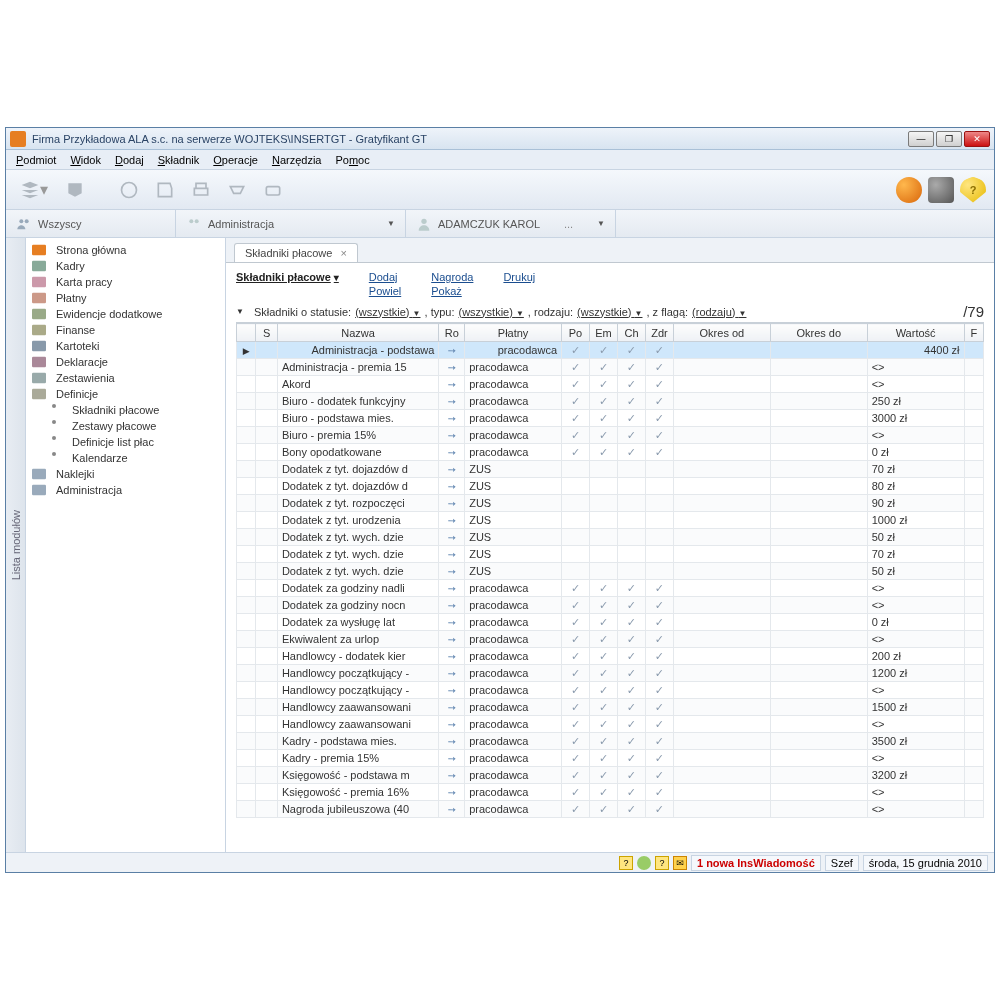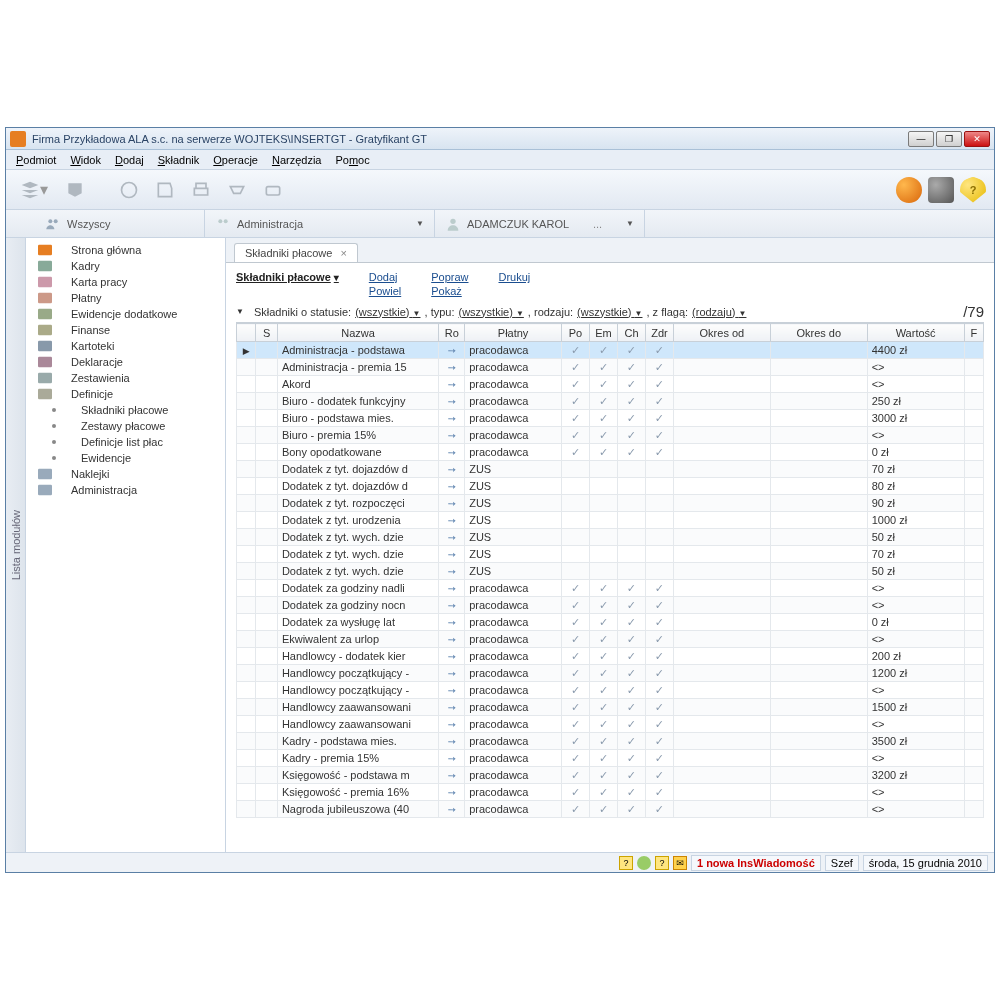--- a/index.html
+++ b/index.html
@@ -17,33 +17,33 @@
 .menubar span { padding:2px 6px; cursor:pointer; }
 .menubar span u { text-decoration:underline; }
 
 .toolbar { height:40px; background:linear-gradient(#f5f8fc,#e2e9f2); border-bottom:1px solid #c8d4e2; display:flex; align-items:center; padding:0 8px; gap:6px; }
 .tbtn { width:30px; height:30px; border:1px solid transparent; border-radius:4px; display:flex; align-items:center; justify-content:center; cursor:pointer; color:#999; font-size:16px; }
 .tbtn svg { width:20px; height:20px; fill:#b0b8c0; }
 .tbtn.drop { width:40px; }
 .tbright { margin-left:auto; display:flex; gap:6px; }
 .tbright .orb { width:26px; height:26px; border-radius:50%; }
 
-.infobar { height:28px; background:linear-gradient(#f2f5f9,#e4eaf1); border-bottom:1px solid #c8d4e2; display:flex; align-items:stretch;padding-left:29px; }
+.infobar { height:28px; background:linear-gradient(#f2f5f9,#e4eaf1); border-bottom:1px solid #c8d4e2; display:flex; align-items:stretch; }
 .infocell { display:flex; align-items:center; padding:0 10px; border-right:1px solid #c8d4e2; color:#555; gap:6px; cursor:pointer; }
 .infocell.first { width:170px; }
 .infocell .ic { width:16px; height:16px; }
 .dropcaret { font-size:8px; color:#555; margin-left:auto; }
 
 .body { flex:1; display:flex; overflow:hidden; }
 
 .sidebar-tab { width:20px; background:linear-gradient(90deg,#e8edf3,#dde4ec); border-right:1px solid #c8d4e2; display:flex; align-items:center; justify-content:center; }
 .sidebar-tab span { writing-mode:vertical-rl; transform:rotate(180deg); color:#667; }
 
 .nav { width:200px; background:#fff; border-right:1px solid #c8d4e2; overflow-y:auto; padding:4px 0; }
-.nav-item { display:flex; align-items:center; padding:2px 12px; gap:19px; cursor:pointer; color:#333; }
+.nav-item { display:flex; align-items:flex-start; padding:2px 6px; gap:10px; cursor:pointer; color:#333; }
 .nav-item .ni-icon { width:14px; height:12px; flex-shrink:0; }
 .nav-sub { padding-left:26px; }
 .nav-sub .bullet { width:4px; height:4px; background:#888; border-radius:50%; margin-right:6px; }
 
 .main { flex:1; display:flex; flex-direction:column; background:#fff; overflow:hidden; }
 .tabstrip { height:24px; display:flex; align-items:flex-end; padding:0 8px; background:#eef2f7; }
 .tab { background:#fff; border:1px solid #c0c8d0; border-bottom:none; border-radius:3px 3px 0 0; padding:3px 10px; display:flex; align-items:center; gap:8px; font-size:11px; color:#444; }
 .tab .x { color:#888; cursor:pointer; font-size:11px; }
 
 .content { flex:1; background:#fff; border-top:1px solid #c0c8d0; padding:8px 10px 0; display:flex; flex-direction:column; overflow:hidden; }
@@ -57,21 +57,21 @@
 .filters { display:flex; align-items:center; gap:4px; color:#333; margin-bottom:2px; }
 .filters .fcar { font-size:8px; margin-right:6px; }
 .filters .flink { text-decoration:underline; cursor:pointer; }
 .filters .flink .c { font-size:8px; }
 .pagecount { margin-left:auto; font-size:15px; color:#333; }
 
 .grid { flex:1; overflow:auto; border-top:1px solid #c8d0d8; }
 table { border-collapse:collapse; width:100%; table-layout:fixed; }
 th { background:linear-gradient(#fdfdfd,#eef1f5); border:1px solid #c8d0d8; padding:2px 3px; font-weight:normal; color:#333; text-align:center; font-size:11px; height:18px; overflow:hidden; }
 td { border:1px solid #e4e8ec; padding:1px 4px; height:17px; color:#333; font-size:11px; overflow:hidden; white-space:nowrap; text-overflow:clip; }
-tr.sel td { background:#cfe7fb; }
+tr.sel td { background:#cfe7fb;text-align:right; }
 tr:nth-child(even):not(.sel) td { background:#fafbfc; }
 .colsel{width:18px}.cols{width:20px}.colname{width:150px}.colro{width:24px}.colpl{width:90px}.colck{width:26px}.colok{width:90px}.colval{width:90px}.colf{width:18px}
 .arrow-ico { color:#6a8db5; font-size:10px; display:inline-block; transform:rotate(45deg); }
 .chk { color:#8a9aad; font-size:11px; }
 .rowptr { color:#333; font-size:9px; }
 
 .statusbar { height:20px; background:#eef2f7; border-top:1px solid #c8d4e2; display:flex; align-items:center; justify-content:flex-end; padding:0 6px; gap:4px; font-size:11px; }
 .statusbar .sbox { border:1px solid #c8d4e2; padding:1px 5px; background:#f5f8fc; }
 .statusbar .badge { width:14px; height:14px; display:inline-flex; align-items:center; justify-content:center; font-size:9px; }
 .msg { color:#c00; font-weight:bold; }
@@ -244,21 +244,21 @@
         <div class="nav-item nav-sub">
           <span class="bullet"></span>
           <span>Zestawy płacowe</span>
         </div>
         <div class="nav-item nav-sub">
           <span class="bullet"></span>
           <span>Definicje list płac</span>
         </div>
         <div class="nav-item nav-sub">
           <span class="bullet"></span>
-          <span>Ewidencje</span>
+          <span>Kalendarze</span>
         </div>
         <div class="nav-item">
           <svg class="ni-icon" viewBox="0 0 24 18">
             <rect width="24" height="18" rx="2" fill="#9ab"></rect>
           </svg>
           <span>Naklejki</span>
         </div>
         <div class="nav-item">
           <svg class="ni-icon" viewBox="0 0 24 18">
             <rect width="24" height="18" rx="2" fill="#9ab"></rect>
@@ -279,21 +279,21 @@
           <h2>
               <span>Składniki płacowe</span>
               <span class="car">▾</span>
             </h2>
           <div class="actions">
             <div class="col">
               <a>Dodaj</a>
               <a>Powiel</a>
             </div>
             <div class="col">
-              <a>Popraw</a>
+              <a>Nagroda</a>
               <a>Pokaż</a>
             </div>
             <div class="col">
               <a>Drukuj</a>
             </div>
           </div>
         </div>
         <div class="filters">
           <span class="fcar">▼</span>
           <span>Składniki o statusie:</span>

